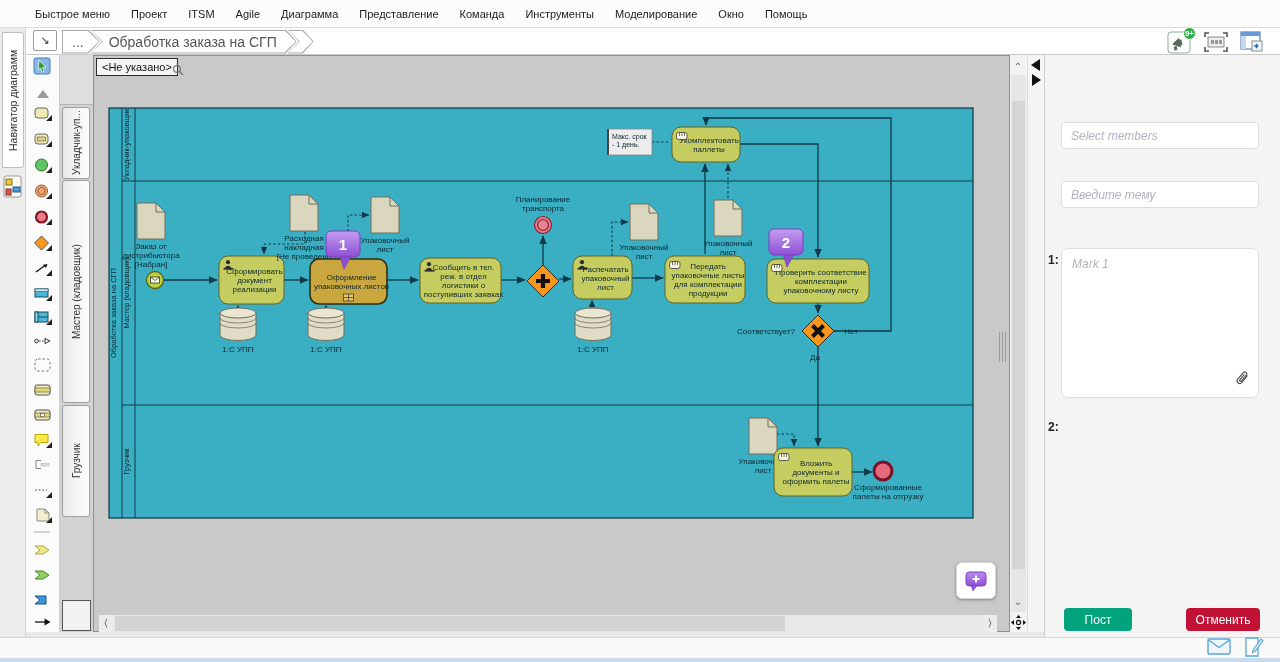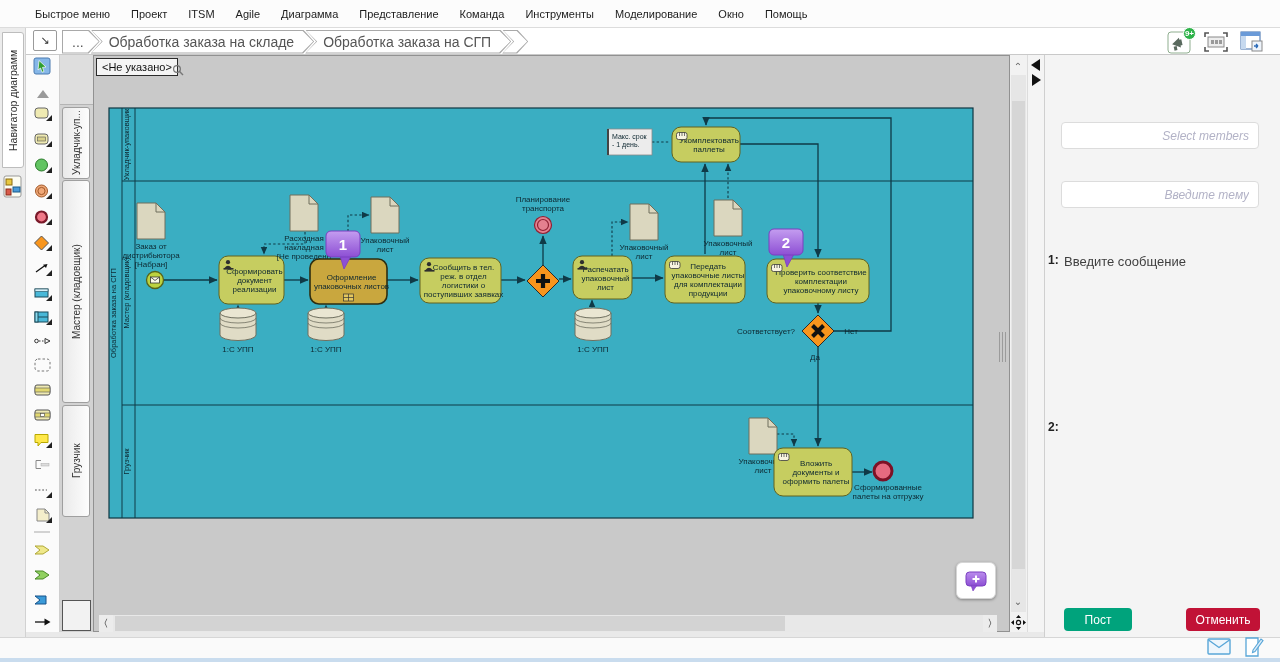--- a/index.html
+++ b/index.html
@@ -85,21 +85,21 @@
     border-top:6px solid transparent; border-bottom:6px solid transparent; border-left:9px solid #111; }
 
   
   .rightpanel { position:absolute; left:1044px; top:55px; width:236px; height:582px; background:#f4f4f4;
     border-left:1px solid #cfcfcf; }
   .rp-header { position:absolute; left:0; top:4px; width:236px; height:36px; background:#ebebeb; border-bottom:1px solid #dadada;
     display:flex; align-items:center; padding-left:19px; }
   .rp-title { font-size:15px; color:#1b9bd7; }
   .rp-label { position:absolute; left:19px; font-size:13px; color:#3f3f3f;margin-top:24px; }
   .rp-input { position:absolute; left:16px; width:198px; height:27px; background:#fff; border:1px solid #dcdcdc;
-    border-radius:4px; padding:0 9px; font-size:12px; color:#333; font-family:"Liberation Sans",sans-serif;text-align:right; }
+    border-radius:4px; padding:0 9px; font-size:12px; color:#333; font-family:"Liberation Sans",sans-serif; }
   .rp-input::placeholder, .rp-ta::placeholder { color:#b2b2c6; font-style:italic; }
   .num-label { position:absolute; left:3px; font-size:12px; font-weight:bold; color:#222; }
   .ta-wrap { position:absolute; left:16px; width:198px; height:150px; background:#fff; border:1px solid #dcdcdc; border-radius:7px; }
   .ta-wrap.focus { border:2px solid #85dcee; box-shadow:0 0 6px rgba(80,200,230,.85); border-radius:10px; }
   .rp-ta { width:100%; height:100%; border:none; outline:none; resize:none; border-radius:7px;
     padding:8px 10px; font-size:12px; color:#333; font-family:"Liberation Sans",sans-serif; background:transparent; }
   .clip { position:absolute; right:7px; bottom:6px; }
   .rp-btn { position:absolute; height:23px; border:none; border-radius:4px; color:#fff; font-size:12px;
     font-family:"Liberation Sans",sans-serif; }
   .rp-btn.post { left:19px; top:553px; width:68px; background:#00a37c; }
@@ -129,25 +129,20 @@
       <span class="menu-item">Помощь</span>
     </div>
 
   <div class="topbar">
     <button class="mini-btn">↘</button>
     <div class="crumbs" id="crumbs">
         <div class="crumb first">
           <span class="bgo"></span>
           <span class="bgi"></span>
           <span class="lbl">...</span>
-        </div>
-        <div class="crumb next">
-          <span class="bgo"></span>
-          <span class="bgi"></span>
-          <span class="lbl">Обработка заказа на складе</span>
         </div>
         <div class="crumb next">
           <span class="bgo"></span>
           <span class="bgi"></span>
           <span class="lbl">Обработка заказа на СГП</span>
         </div>
         <div class="crumb next" style="width: 26px;">
           <span class="bgo"></span>
           <span class="bgi"></span>
         </div>
@@ -543,20 +538,28 @@
   </div>
 
   <div class="rightpanel">
     <span class="rp-label" style="top:48px;">To</span>
     <input class="rp-input" style="top: 67px;" placeholder="Select members">
     <span class="rp-label" style="top:106px;font-weight:bold;">Тема</span>
     <input class="rp-input" style="top: 126px;" placeholder="Введите тему">
     <span class="rp-label" style="top:175px;">Введите сообщение</span>
 
     <span class="num-label" style="top:198px;">1:</span>
+    <div class="ta-wrap" style="top:193px;">
+      <textarea class="rp-ta" placeholder="Mark 1" style=""></textarea>
+      <span class="clip">
+        <svg width="15" height="16" viewBox="0 0 15 16">
+            <path d="M11.5,4.5 L6,11.5 a2.7,2.7 0 0 1 -4.3,-3.3 L7.4,1.6 a1.9,1.9 0 0 1 3,2.3 L5.5,10 a1,1 0 0 1 -1.6,-1.2 L8.3,3.3" fill="none" stroke="#555" stroke-width="1.2"></path>
+          </svg>
+      </span>
+    </div>
 
     <span class="num-label" style="top:365px;">2:</span>
 
     <button class="rp-btn post">Пост</button>
     <button class="rp-btn cancel">Отменить</button>
   </div>
 
   <div class="statusbar">
     <div class="sb-icons">
       <span>

